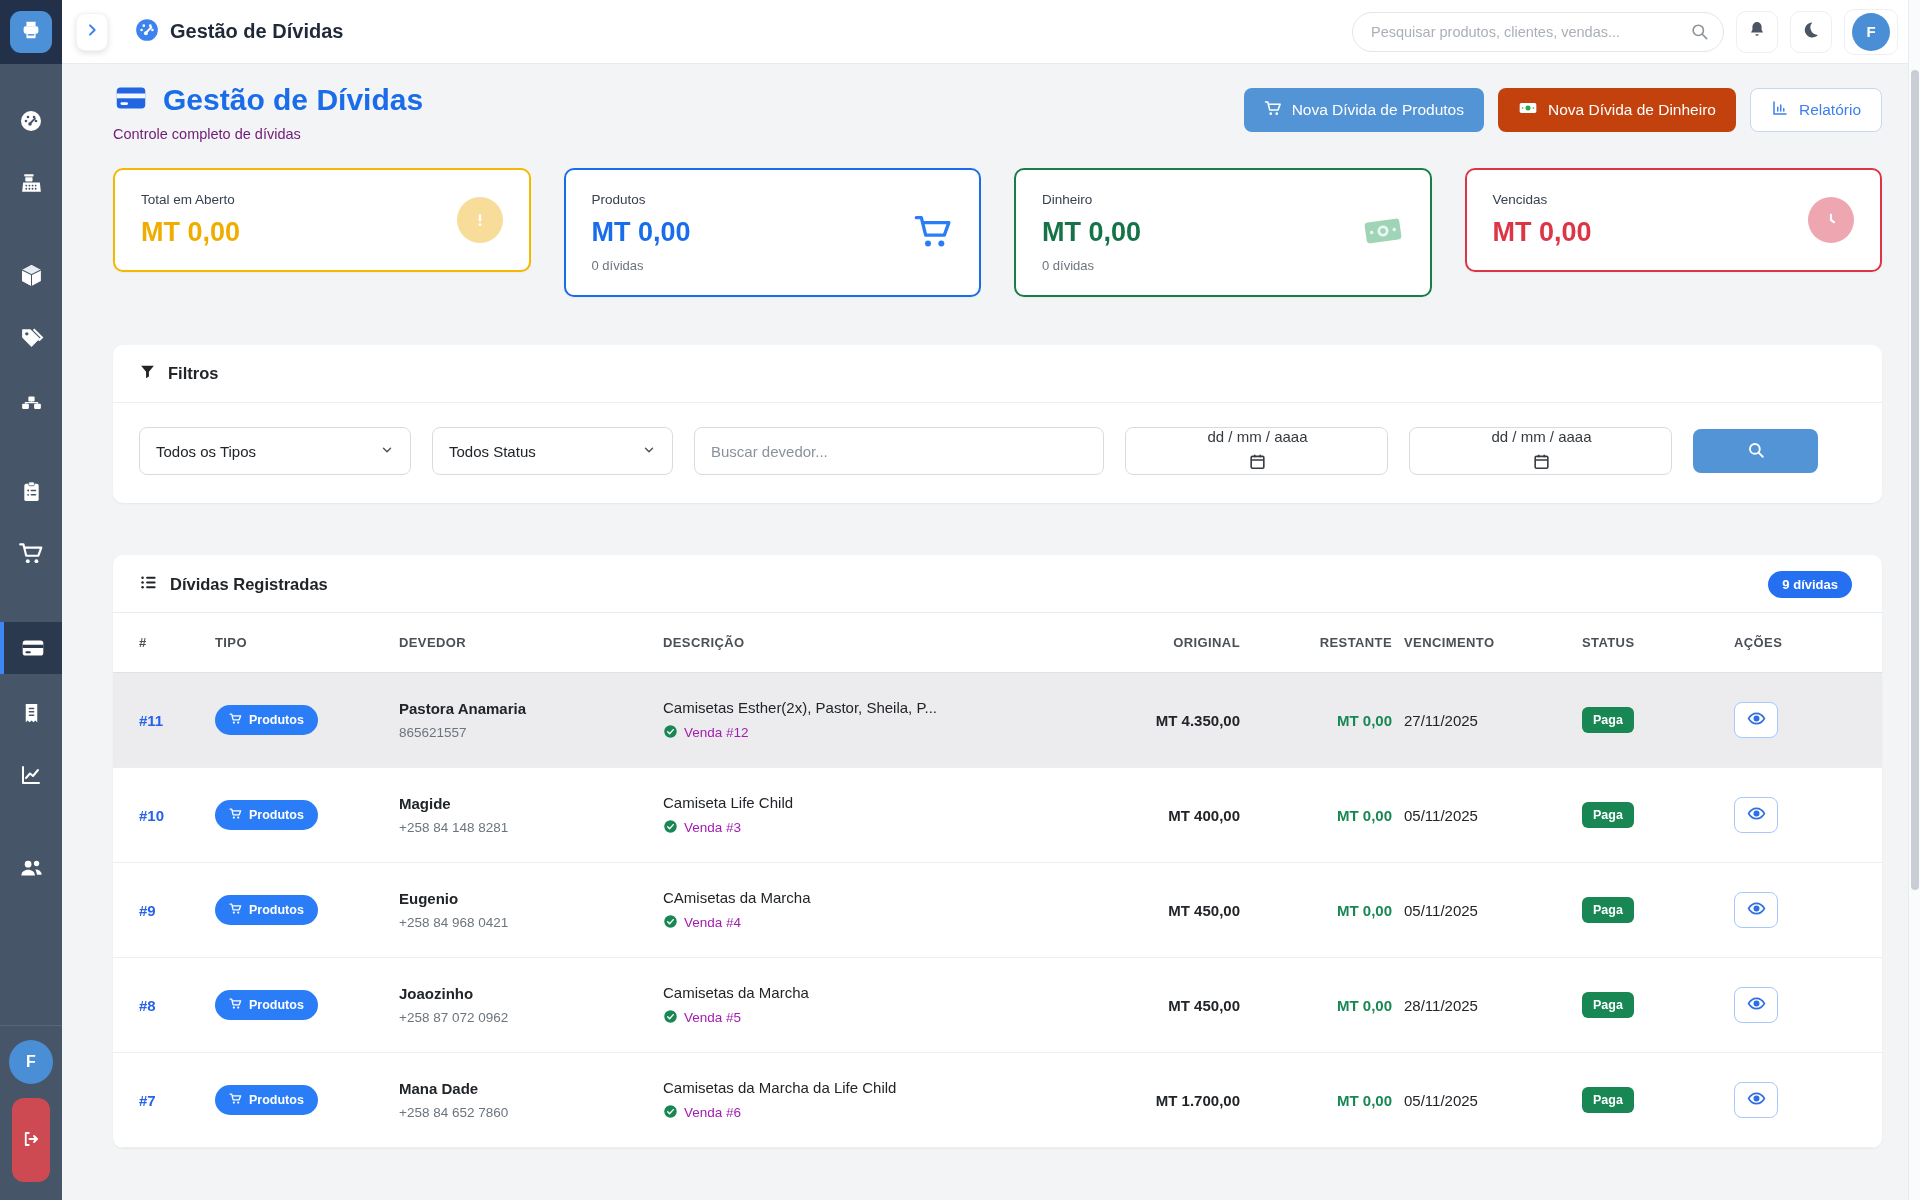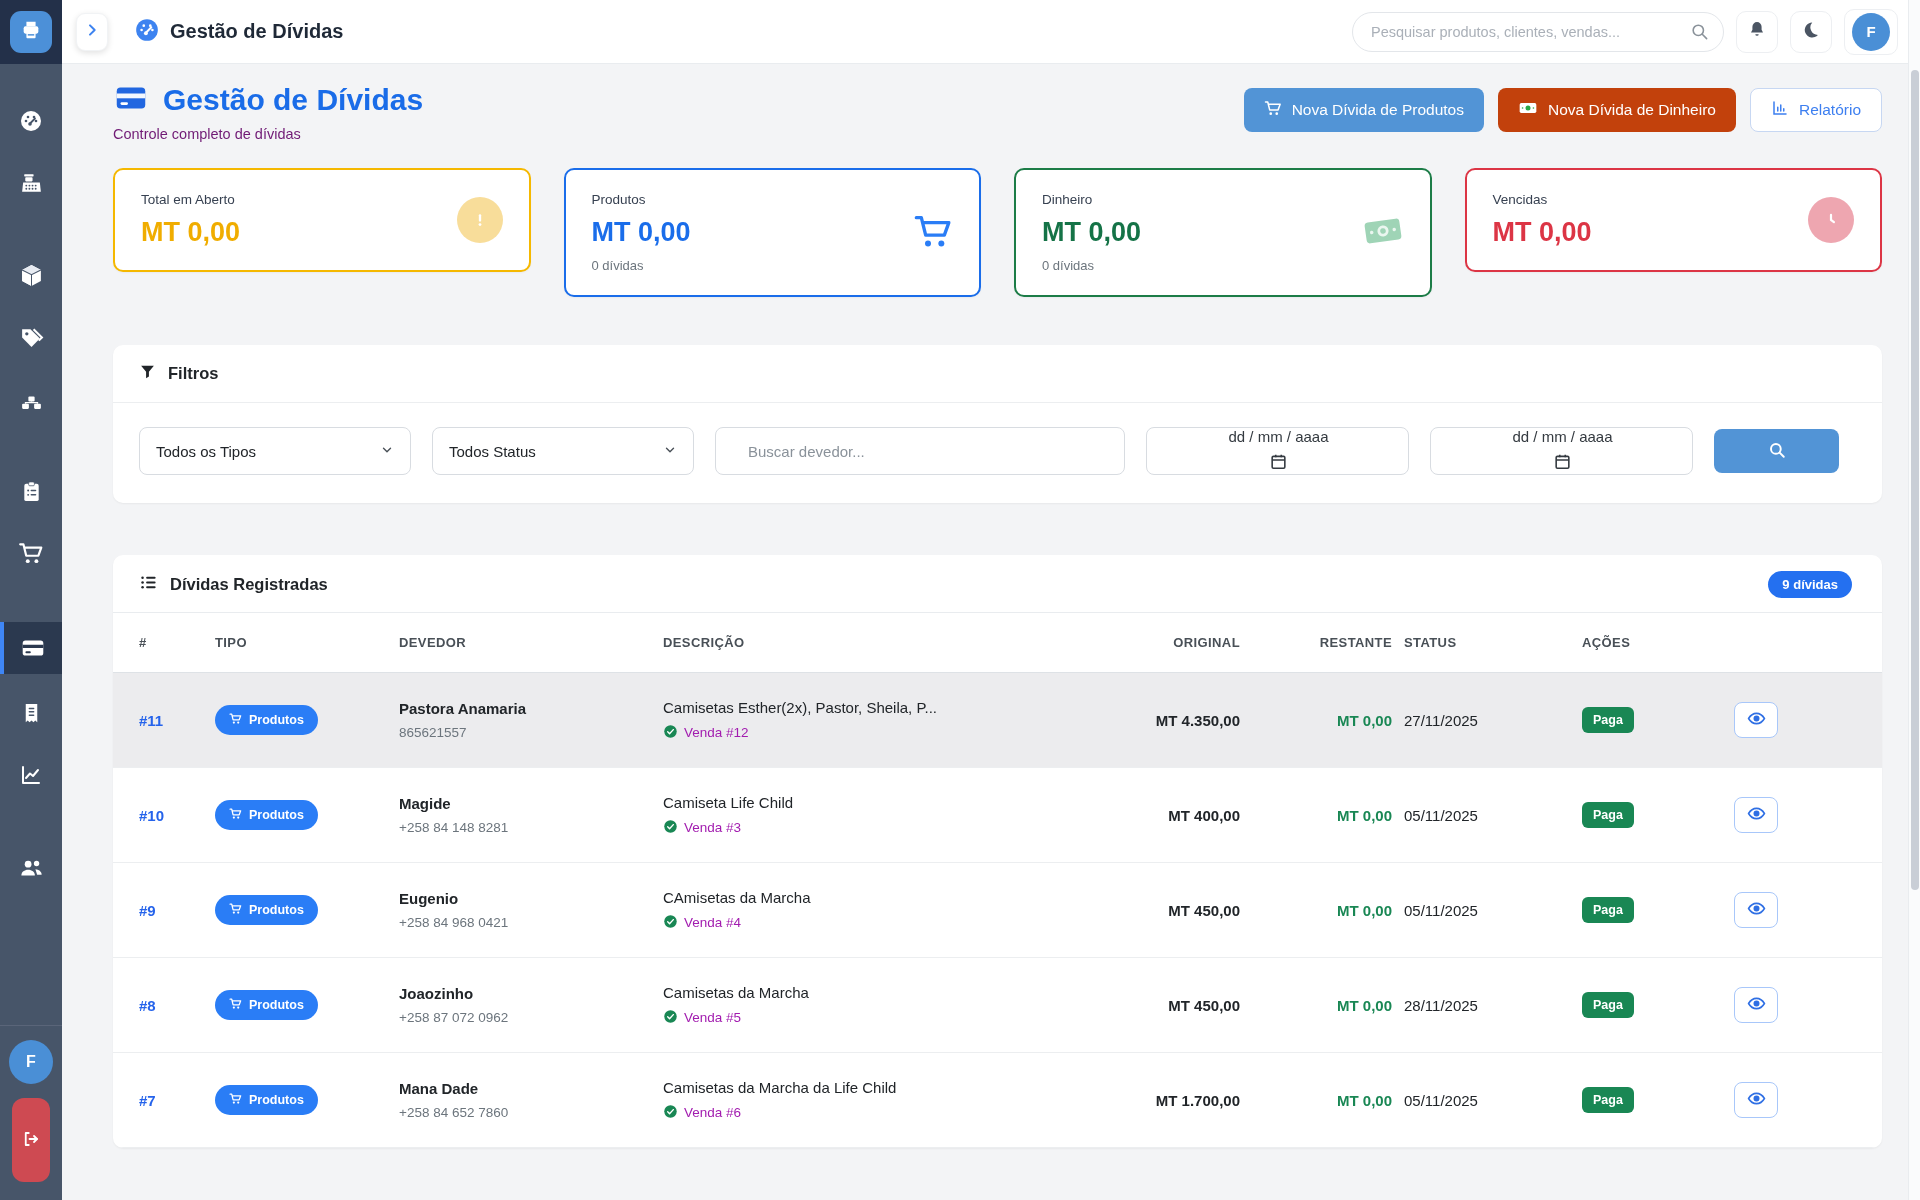--- a/index.html
+++ b/index.html
@@ -62,22 +62,22 @@
   .circle-ic { width:46px; height:46px; border-radius:50%; display:flex; align-items:center; justify-content:center; }
   .ic-amber { background:#f8dd9a; } .ic-red { background:#eea6b0; }
 
   
   .panel { background:#fff; border-radius:10px; box-shadow:0 1px 2px rgba(0,0,0,.05); }
   .filters-panel { margin-top:48px; }
   .panel-head { display:flex; align-items:center; gap:12px; padding:18px 26px; border-bottom:1px solid #eceef0; }
   .panel-title { font-size:16.5px; font-weight:600; color:#212529; }
   .filters-row { display:flex; gap:21px; padding:24px 26px 28px; align-items:center; }
   .f-select { width:272px; height:48px; border:1px solid #d8dce1; border-radius:8px; display:flex; align-items:center; justify-content:space-between; padding:0 16px; font-size:15px; color:#212529; cursor:pointer; background:#fff; }
-  .f-select.small { width:262px; }
-  .f-input { width:410px; height:48px; border:1px solid #d8dce1; border-radius:8px; padding:0 32px; font-size:15px; outline:none; font-family:inherit; color:#212529; }
+  .f-select.small { width:241px; }
+  .f-input { width:410px; height:48px; border:1px solid #d8dce1; border-radius:8px; padding:0 16px; font-size:15px; outline:none; font-family:inherit; color:#212529; }
   .f-input::placeholder { color:#8a929a; }
   .f-date { width:263px; height:48px; border:1px solid #d8dce1; border-radius:8px; display:flex; align-items:center; justify-content:space-between; padding:0 14px 0 16px; font-size:15px; color:#343a40; cursor:text; background:#fff;flex-direction:column; }
   .f-search-btn { width:125px; height:44px; background:#5294d6; border:none; border-radius:8px; display:flex; align-items:center; justify-content:center; cursor:pointer; }
 
   
   .table-panel { margin-top:52px; overflow:hidden; }
   .tp-head { display:flex; align-items:center; justify-content:space-between; padding:16px 30px 14px 26px; }
   .tp-title-wrap { display:flex; align-items:center; gap:12px; }
   .count-badge { background:#2470f0; color:#fff; font-size:13px; font-weight:700; border-radius:999px; padding:6px 14px; }
   .tgrid { display:grid; grid-template-columns:64px 172px 252px 1fr 118px 140px 166px 140px 120px; column-gap:12px; align-items:center; padding:0 28px 0 26px; }
@@ -459,20 +459,21 @@
       <span class="count-badge">9 dívidas</span>
     </div>
 
     <div class="tgrid thead">
       <div class="th">#</div>
       <div class="th">TIPO</div>
       <div class="th">DEVEDOR</div>
       <div class="th">DESCRIÇÃO</div>
       <div class="th r">ORIGINAL</div>
       <div class="th r">RESTANTE</div>
+      <div class="th">VENCIMENTO</div>
       <div class="th">STATUS</div>
       <div class="th">AÇÕES</div>
     </div>
 
     <div class="tgrid trow alt">
       <div class="td"><a class="id-link">#11</a></div>
       <div class="td"><span class="type-badge">
             <span><svg width="13" height="13" viewBox="0 0 24 24" fill="#fff">
                 <path d="M2 4h3l2.6 10.5h11.2L21.5 7H6.2" stroke="#fff" stroke-width="2.4" fill="none" stroke-linecap="round" stroke-linejoin="round"></path>
                 <circle cx="9" cy="19.5" r="2"></circle>

